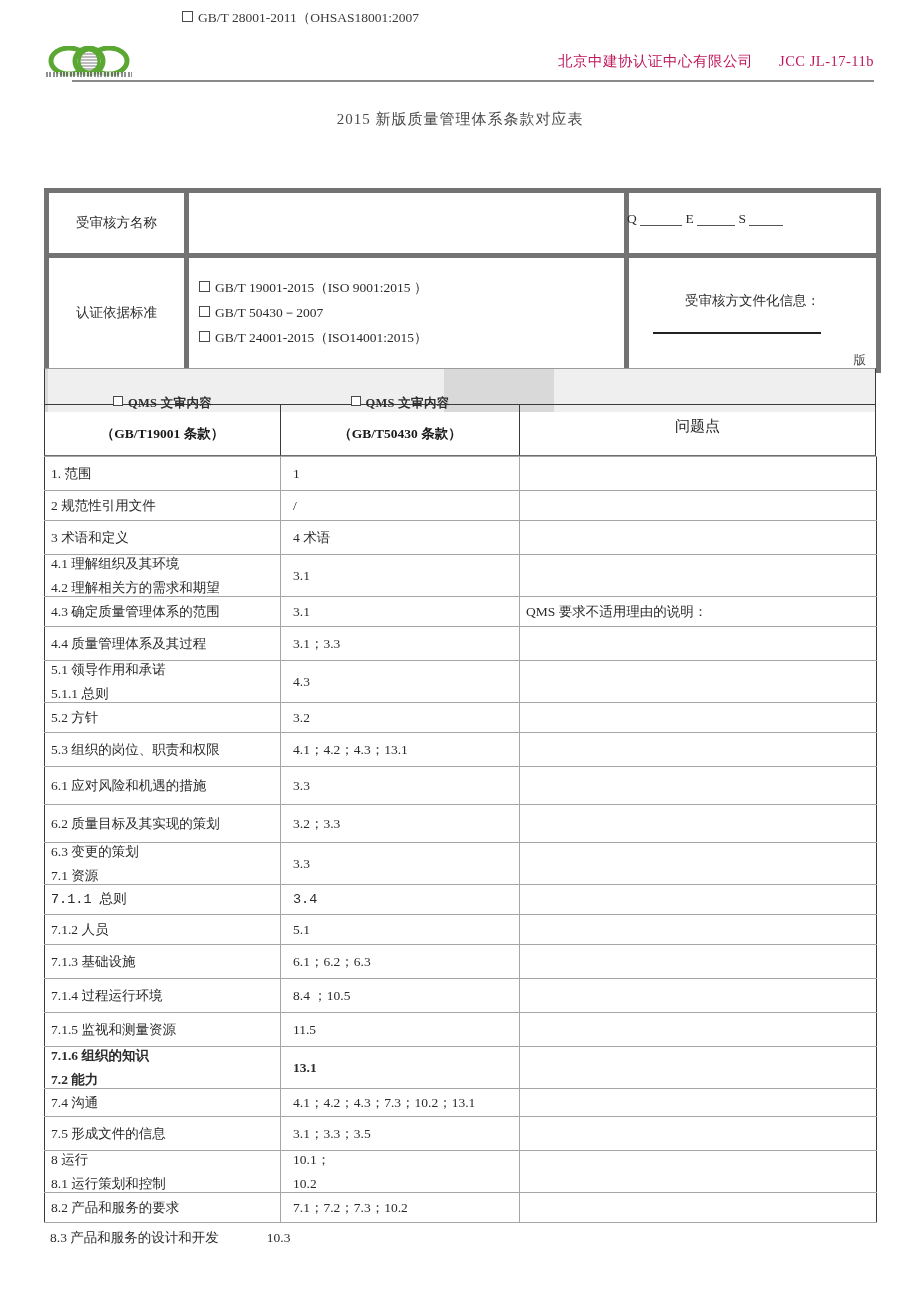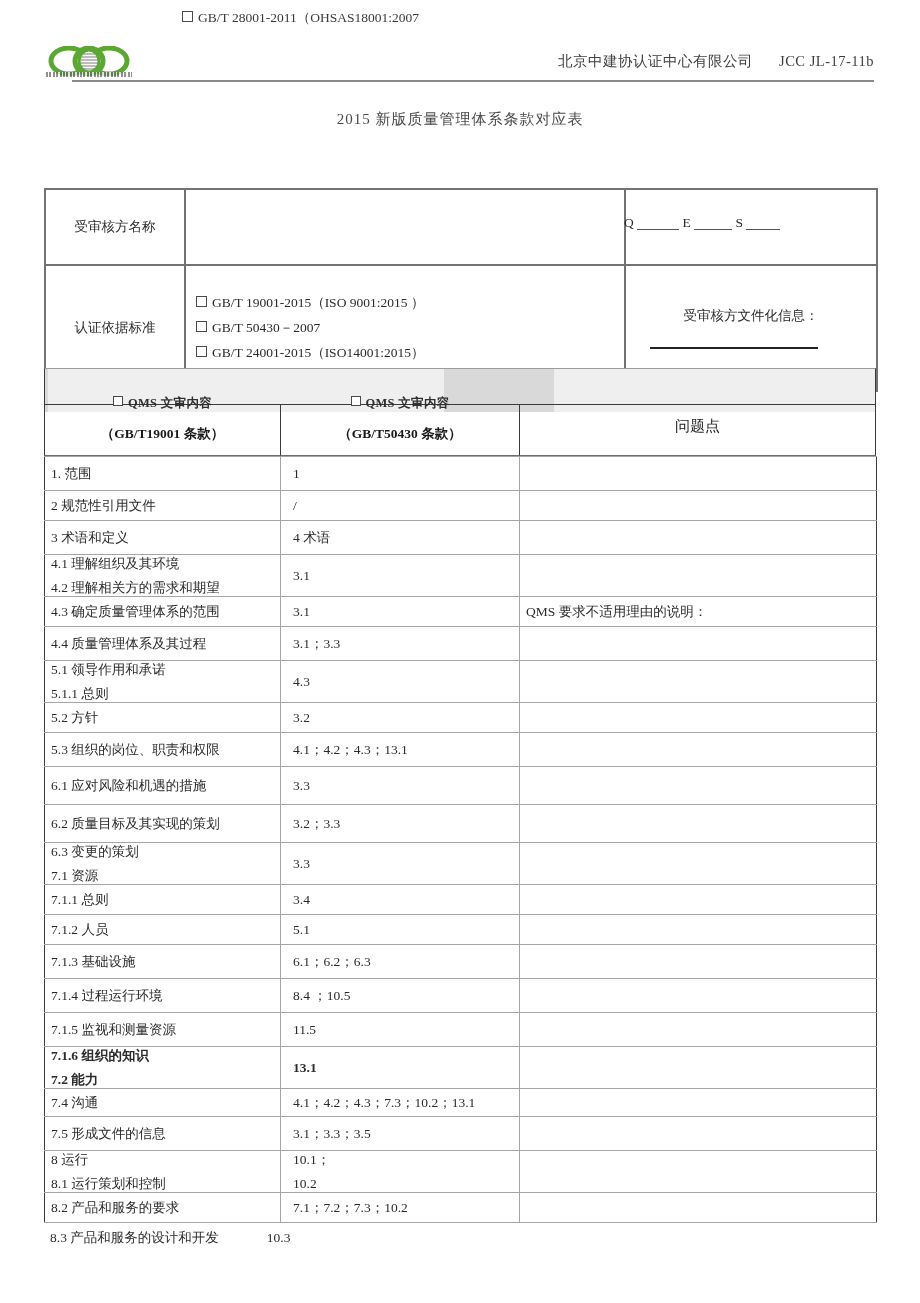--- a/index.html
+++ b/index.html
@@ -41,21 +41,21 @@
         to right, #6b6b6b 0px, #6b6b6b 2px, #ffffff 2px, #ffffff 3.4px);
     opacity: .75;
   }
   #header-text {
     position: absolute;
     right: 0;
     top: 8px;
     font-size: 14.5px;
     letter-spacing: .5px;
     white-space: nowrap;
-    color: #404040;
+    color: #be185d;
   }
   #header-text .code {
     margin-left: 22px;
     font-family: "Liberation Serif", serif;
   }
   #header-rule {
     position: absolute;
     left: 26px;
     top: 36px;
     width: 802px;
@@ -75,25 +75,25 @@
     letter-spacing: 1px;
   }
 
   
   .tbl {
     position: absolute;
     border-collapse: collapse;
     table-layout: fixed;
   }
   .tbl td {
-    border: 2px solid #737373;
+    border: 5px solid #737373;
     vertical-align: middle;
     font-size: 13.5px;
     color: #2b2b2b;
-    padding: 7px 8px;
+    padding: 0 8px;
     line-height: 1.35;
     overflow: visible;
     white-space: nowrap;
   }
 
   
   #info-table {
     left: 44px;
     top: 188px;
     width: 832px;
@@ -458,21 +458,21 @@
       <tr style="height: 42px;">
         <td class="c1">
           <span class="stack">
             <span class="l1">6.3 变更的策划</span>
             <span class="l2">7.1 资源</span>
           </span>
         </td>
         <td class="c2">3.3</td>
         <td class="c3"></td>
       </tr>
-      <tr style="height: 30px;">
+      <tr style="height: 30px; font-family: Liberation Mono, monospace;">
         <td class="c1">7.1.1 总则</td>
         <td class="c2">3.4</td>
         <td class="c3"></td>
       </tr>
       <tr style="height: 30px;">
         <td class="c1">7.1.2 人员</td>
         <td class="c2">5.1</td>
         <td class="c3"></td>
       </tr>
       <tr style="height: 34px;">

